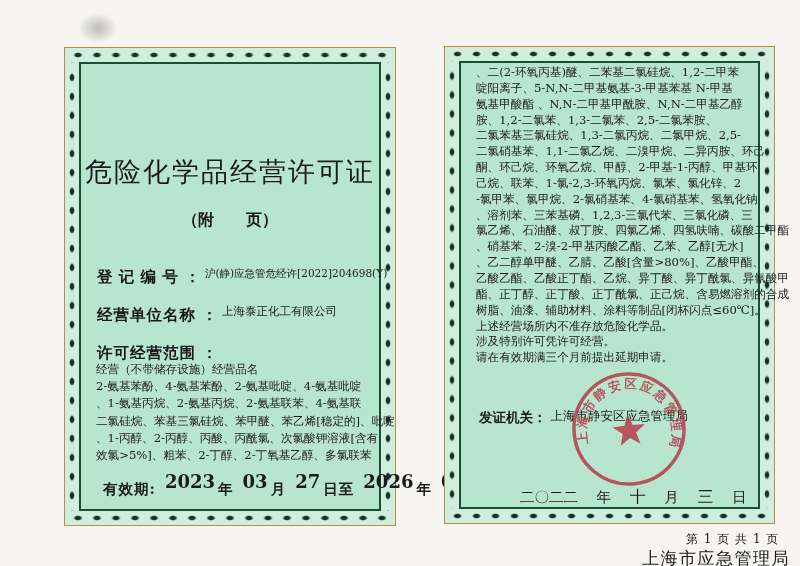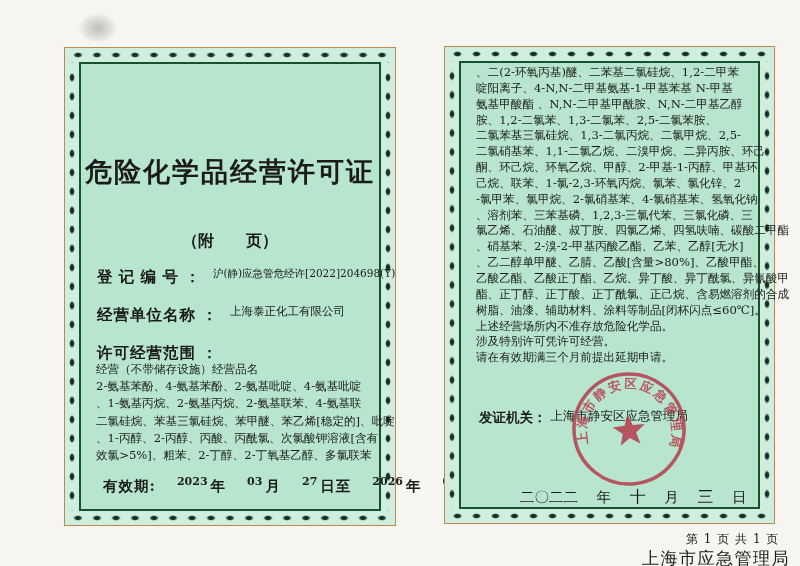--- a/index.html
+++ b/index.html
@@ -26,41 +26,41 @@
   .band-left{left:0;}
   .band-right{right:0;}
 
   .inner{position:absolute;left:14px;right:14px;top:14px;bottom:14px;
          background:#b7e5cd;border:2px solid #14532d;}
 
   
   .hdr-nation{position:absolute;left:0;right:0;top:64px;text-align:center;
               font-size:15px;font-weight:bold;letter-spacing:9px;}
   .hdr-title{position:absolute;left:0;right:0;top:90px;text-align:center;
-             font-size:27px;font-weight:bold;letter-spacing:2px;}
+             font-size:27px;font-weight:normal;letter-spacing:2px;}
   .hdr-sub{position:absolute;left:0;right:0;top:146px;text-align:center;
-           font-size:16px;font-weight:bold;margin-top:21px;}
+           font-size:16px;font-weight:bold;}
 
   .field{position:absolute;left:16px;right:6px;white-space:nowrap;}
   .f1{top:203px;} .f2{top:241px;} .f3{top:279px;}
   .field .lbl{font-family:"Liberation Sans","DejaVu Sans",sans-serif;
               font-weight:bold;font-size:15.5px;letter-spacing:1px;}
   .field .colon{font-weight:bold;font-size:15px;margin-left:6px;}
-  .field .val{font-size:10.5px;margin-left:13px;position:relative;top:-5px;
+  .field .val{font-size:10.5px;margin-left:5px;position:relative;top:-5px;
               letter-spacing:0;}
   .f2 .val{font-size:11.5px;}
 
   .scope-l{position:absolute;left:15px;right:5px;top:297px;
            font-size:11.6px;line-height:17.2px;}
   .scope-l div{white-space:nowrap;}
 
   .validity{position:absolute;left:22px;right:4px;top:413px;white-space:nowrap;
             font-size:14.5px;font-weight:bold;letter-spacing:1px;}
-  .validity .num{font-size:11px;position:relative;top:-6px;padding:0 3px;
-                 letter-spacing:0;margin-left:12px;}
+  .validity .num{font-size:18px;position:relative;top:-6px;padding:0 3px;
+                 letter-spacing:0;}
 
   
   .scope-r{position:absolute;left:15px;right:4px;top:2px;
            font-size:11.6px;line-height:15.85px;}
   .scope-r div{white-space:nowrap;}
 
   .issuer{position:absolute;left:18px;top:344px;white-space:nowrap;}
   .issuer .lbl{font-family:"Liberation Sans","DejaVu Sans",sans-serif;
                font-weight:bold;font-size:13.5px;}
   .issuer .val{font-size:12.5px;position:relative;top:-2px;margin-left:4px;}
@@ -134,21 +134,21 @@
 
   <div class="page page-right">
     <div class="band band-top"></div>
     <div class="band band-bottom"></div>
     <div class="band band-left"></div>
     <div class="band band-right"></div>
 
     <div class="inner">
       <div class="scope-r">
         <div>、二(2-环氧丙基)醚、二苯基二氯硅烷、1,2-二甲苯</div>
-        <div>啶阳离子、4-N,N-二甲基氨基-1-甲基苯基 N-甲基</div>
+        <div>啶阳离子、5-N,N-二甲基氨基-3-甲基苯基 N-甲基</div>
         <div>氨基甲酸酯 、N,N-二甲基甲酰胺、N,N-二甲基乙醇</div>
         <div>胺、1,2-二氯苯、1,3-二氯苯、2,5-二氯苯胺、</div>
         <div>二氯苯基三氯硅烷、1,3-二氯丙烷、二氯甲烷、2,5-</div>
         <div>二氯硝基苯、1,1-二氯乙烷、二溴甲烷、二异丙胺、环己</div>
         <div>酮、环己烷、环氧乙烷、甲醇、2-甲基-1-丙醇、甲基环</div>
         <div>己烷、联苯、1-氯-2,3-环氧丙烷、氯苯、氯化锌、2</div>
         <div>-氯甲苯、氯甲烷、2-氯硝基苯、4-氯硝基苯、氢氧化钠</div>
         <div>、溶剂苯、三苯基磷、1,2,3-三氯代苯、三氯化磷、三</div>
         <div>氯乙烯、石油醚、叔丁胺、四氯乙烯、四氢呋喃、碳酸二甲酯</div>
         <div>、硝基苯、2-溴-2-甲基丙酸乙酯、乙苯、乙醇[无水]</div>

